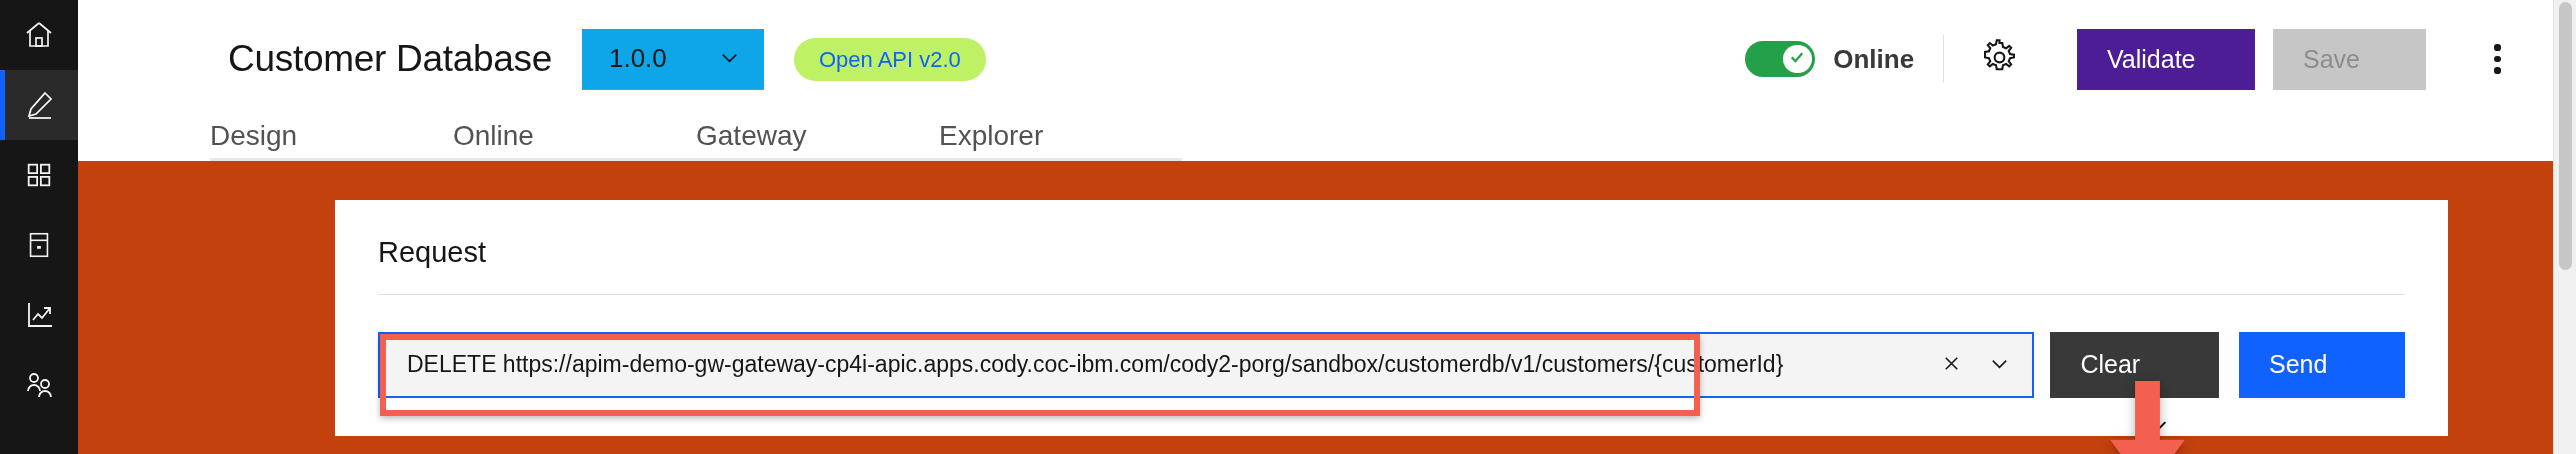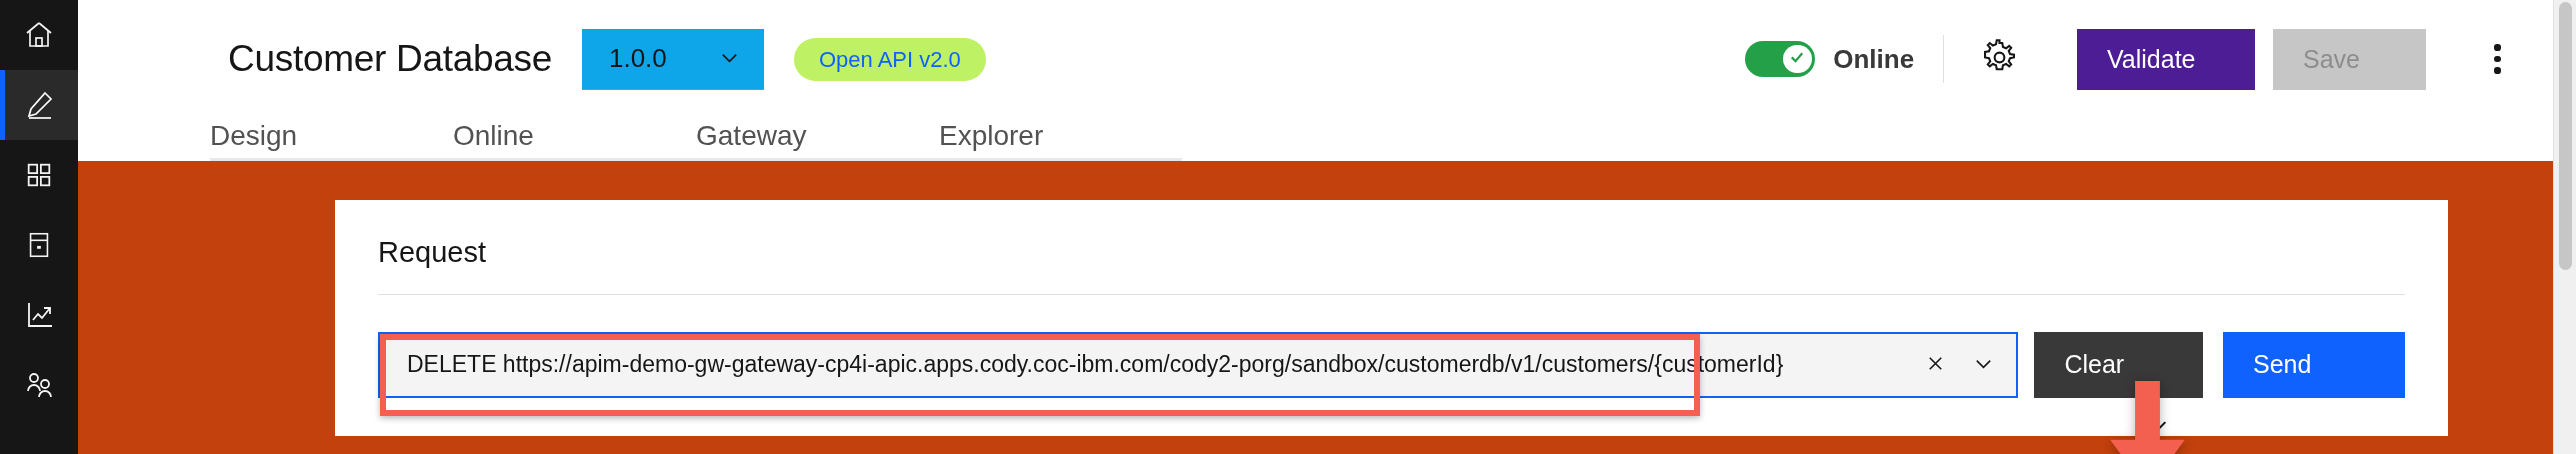--- a/index.html
+++ b/index.html
@@ -286,21 +286,21 @@
     color: #ffffff;
     font-size: 25px;
     display: flex;
     align-items: center;
     padding-left: 30px;
     cursor: pointer;
     margin-left: 16px;
     flex: 0 0 auto;
   }
   #send-btn {
-    width: 182px; height: 66px;
+    width: 166px; height: 66px;
     background: #0f62fe;
     color: #ffffff;
     font-size: 25px;
     display: flex;
     align-items: center;
     padding-left: 30px;
     cursor: pointer;
     margin-left: 19.6px;
     flex: 0 0 auto;
   }

